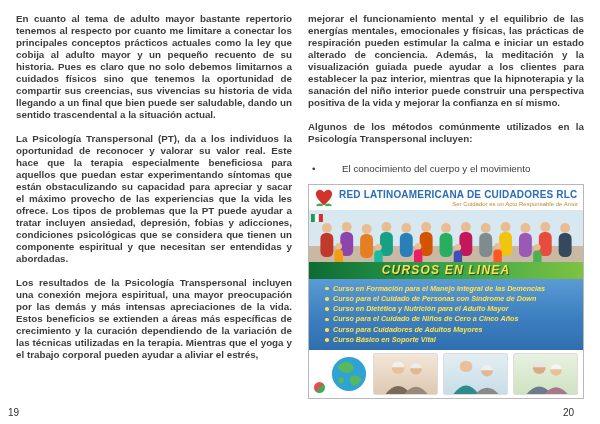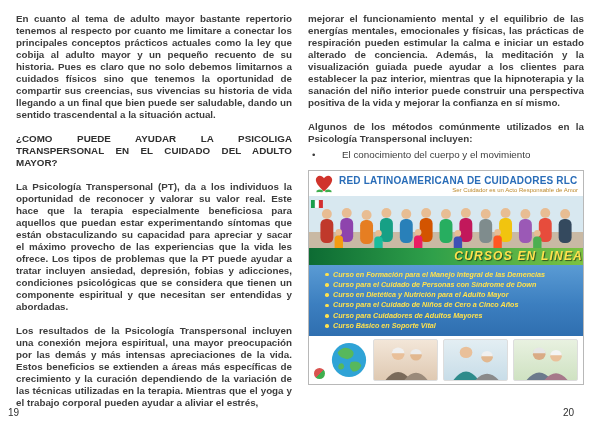--- a/index.html
+++ b/index.html
@@ -19,46 +19,45 @@
   .page-number.pn-right { right:26px; }
 
   
   .ad { margin-top:4px; width:276px; border:1px solid #b8b8b8; background:#b91c1c; }
   .ad-header { display:flex; align-items:center; padding:3px 5px 2px 5px; background:#fff; }
   .heart-logo { width:20px; height:20px; margin-right:5px; flex:none; }
   .ad-head-text { flex:1; min-width:0; }
   .ad-title { color:#2a6db8; font-weight:700; font-size:10px; letter-spacing:0.2px; white-space:nowrap; }
   .ad-tagline { font-size:6px; color:#bd8a2e; text-align:right; margin-top:1px; }
   .ad-photo { display:block; width:100%; height:52px; }
-  .ad-banner { height:17px; background:linear-gradient(90deg,#0d6b33,#2fa04a 45%,#7dc242); display:flex; align-items:center; justify-content:flex-end; }
+  .ad-banner { height:17px; background:linear-gradient(90deg,#0d6b33,#2fa04a 45%,#7dc242); display:flex; align-items:center; justify-content:center; }
   .ad-banner span { font-size:12px; font-weight:700; font-style:italic; color:#ffe14d; letter-spacing:1.2px; text-shadow:1px 1px 1px rgba(0,0,0,0.55); }
   ul.ad-courses { list-style:none; background:linear-gradient(180deg,#5a9bd4 0%,#3c7fc0 55%,#2f6fb0 100%); padding:5px 6px 5px 16px; }
   ul.ad-courses li { font-size:7.2px; line-height:10.3px; font-style:italic; font-weight:700; color:#ffe14d; position:relative; padding-left:8px; white-space:nowrap; overflow:hidden; }
   ul.ad-courses li::before { content:""; position:absolute; left:0; top:3.4px; width:3.5px; height:3.5px; border-radius:50%; background:#ffe14d; }
   .ad-footer { height:48px; background:#fff; display:flex; align-items:center; gap:5px; padding:3px 5px; }
   .badge { width:11px; height:11px; border-radius:50%; background:linear-gradient(135deg,#d9534f 50%,#3fae4e 50%); align-self:flex-end; margin-bottom:2px; flex:none; }
   .globe { width:38px; height:38px; flex:none; }
   .photo-tile { flex:1; height:42px; border-radius:2px; overflow:hidden; border:1px solid #ddd; }
   .photo-tile svg { display:block; width:100%; height:100%; }
 </style>
 </head>
 <body>
 
 <div class="spread">
 
   <div class="col col-left">
     <p class="body-text">En cuanto al tema de adulto mayor bastante repertorio tenemos al respecto por cuanto me limitare a conectar los principales conceptos prácticos actuales como la ley que cobija al adulto mayor y un pequeño recuento de su historia. Pues es claro que no solo debemos limitarnos a cuidados físicos sino que tenemos la oportunidad de compartir sus creencias, sus vivencias su historia de vida llegando a un final que bien puede ser saludable, dando un sentido trascendental a la situación actual.</p>
-    <h2 class="heading">¿COMO PUEDE AYUDAR LA PSICOLIGA TRANSPERSONAL EN EL CUIDADO DEL ADULTO MAYOR?</h2>
     <p class="body-text">La Psicología Transpersonal (PT), da a los individuos la oportunidad de reconocer y valorar su valor real. Este hace que la terapia especialmente beneficiosa para aquellos que puedan estar experimentando síntomas que están obstaculizando su capacidad para apreciar y sacar el máximo provecho de las experiencias que la vida les ofrece. Los tipos de problemas que la PT puede ayudar a tratar incluyen ansiedad, depresión, fobias y adicciones, condiciones psicológicas que se considera que tienen un componente espiritual y que necesitan ser entendidas y abordadas.</p>
     <p class="body-text">Los resultados de la Psicología Transpersonal incluyen una conexión mejora espiritual, una mayor preocupación por las demás y más intensas apreciaciones de la vida. Estos beneficios se extienden a áreas más específicas de crecimiento y la curación dependiendo de la variación de las técnicas utilizadas en la terapia. Mientras que el yoga y el trabajo corporal pueden ayudar a aliviar el estrés,</p>
   </div>
 
   <div class="col col-right">
     <p class="body-text">mejorar el funcionamiento mental y el equilibrio de las energías mentales, emocionales y físicas, las prácticas de respiración pueden estimular la calma e iniciar un estado alterado de conciencia. Además, la meditación y la visualización guiada puede ayudar a los clientes para establecer la paz interior, mientras que la hipnoterapia y la sanación del niño interior puede construir una perspectiva positiva de la vida y mejorar la confianza en sí mismo.</p>
-    <p class="body-text" style="margin-bottom:4px;">Algunos de los métodos comúnmente utilizados en la Psicología Transpersonal incluyen:</p>
+    <p class="body-text" style="margin-bottom:18px;">Algunos de los métodos comúnmente utilizados en la Psicología Transpersonal incluyen:</p>
     <ul class="methods">
       <li>El conocimiento del cuerpo y el movimiento</li>
     </ul>
 
     <div class="ad">
 
       <div class="ad-header">
         <svg class="heart-logo" viewBox="0 0 24 24">
           <path d="M12 21 C5 14.5 2.2 10.5 2.2 7 C2.2 4.2 4.5 2.2 7 2.2 C9 2.2 10.8 3.3 12 5.2 C13.2 3.3 15 2.2 17 2.2 C19.5 2.2 21.8 4.2 21.8 7 C21.8 10.5 19 14.5 12 21 Z" fill="#d0342c"></path>
           <path d="M3 20 Q7 17 11 20 L10 22 Q6 21 3 22 Z" fill="#3fae4e"></path>

